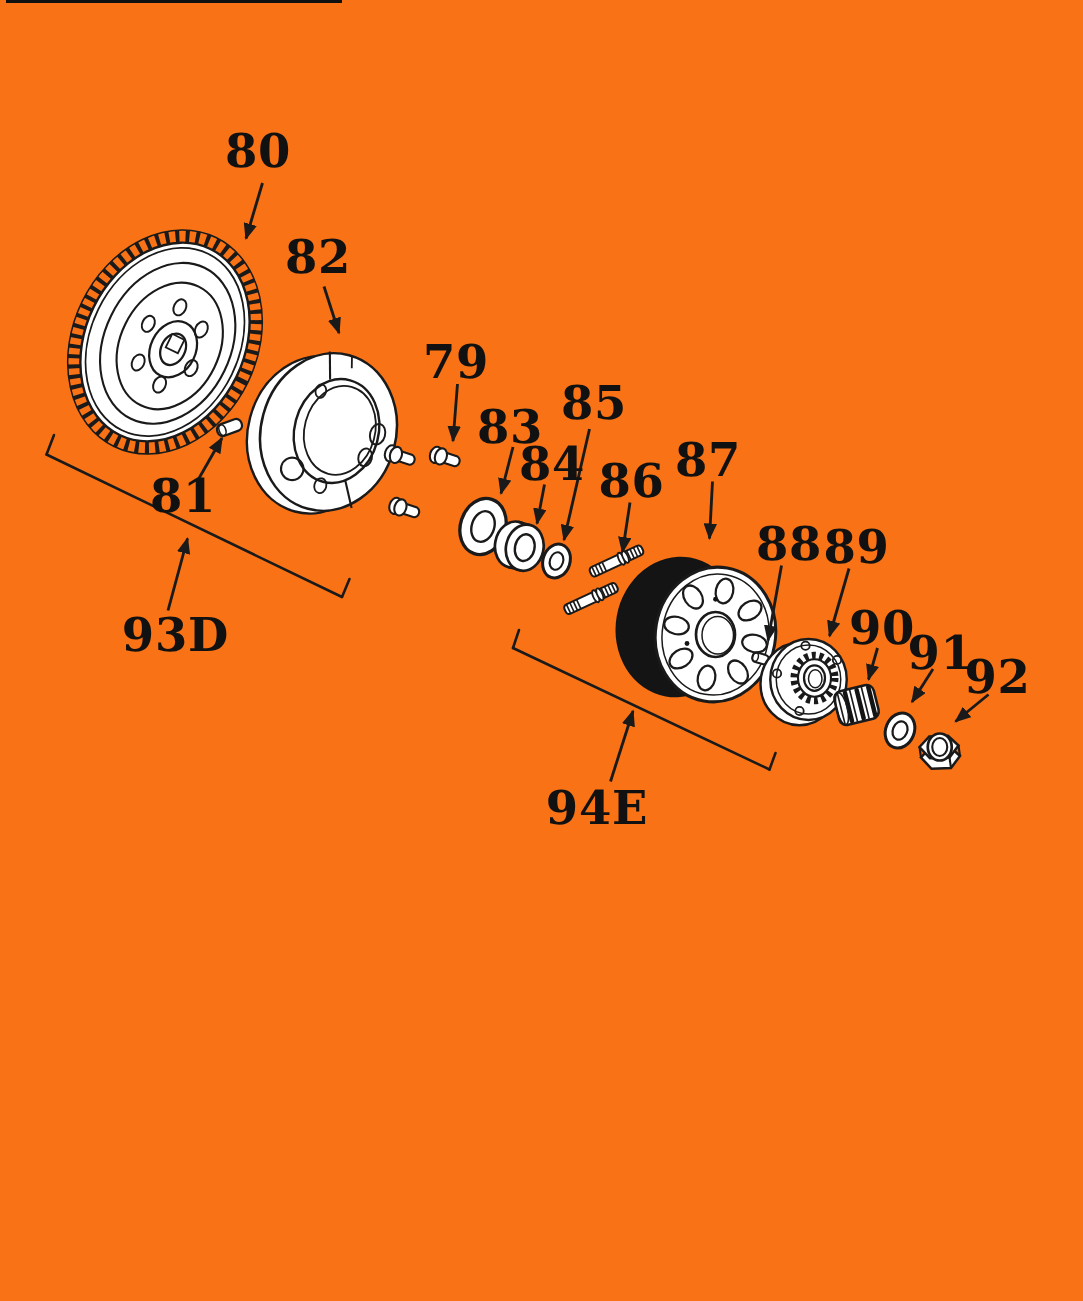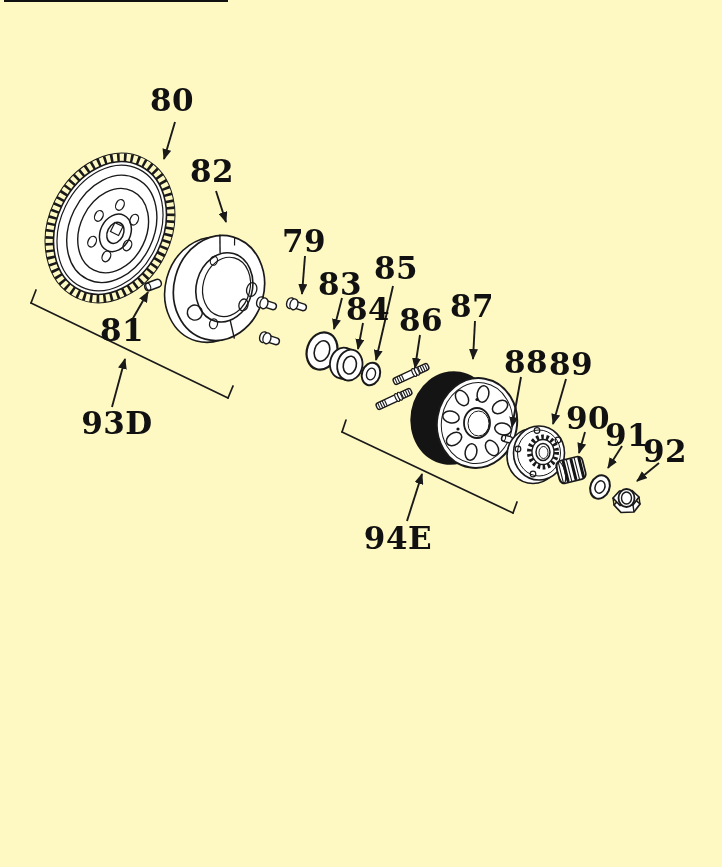--- a/index.html
+++ b/index.html
@@ -1,16 +1,16 @@
 <!DOCTYPE html>
 <html><head>
 <meta charset="utf-8">
 <style>
   html,body{margin:0;padding:0;background:#ffffff;}
-  #stage{position:relative;width:722px;height:867px;background:#fef9c3;overflow:hidden;
+  #stage{position:relative;width:722px;height:867px;background:#f97316;overflow:hidden;
          font-family:"DejaVu Serif","Liberation Serif",serif;}
   #topmark{position:absolute;left:4px;top:0;width:224px;height:2px;background:#111;}
   svg{position:absolute;left:0;top:0;}
   .ln{stroke:#1a1a1a;fill:none;}
   .wh{stroke:#1a1a1a;fill:#ffffff;}
   .blk{fill:#141414;stroke:none;}
   .callout{font-family:"DejaVu Serif","Liberation Serif",serif;font-weight:bold;
            font-size:31px;fill:#111;text-anchor:middle;letter-spacing:0.5px;}
   .arrow{stroke:#1a1a1a;stroke-width:1.9;fill:none;}
   .bracket{stroke:#1a1a1a;stroke-width:1.7;fill:none;stroke-linecap:round;}

